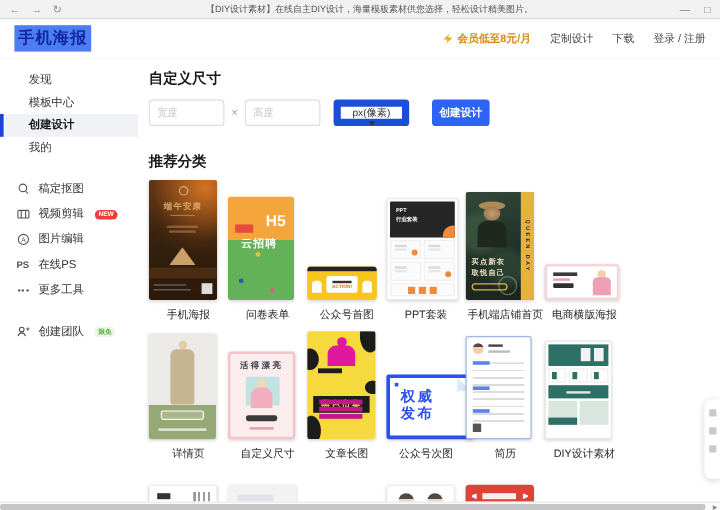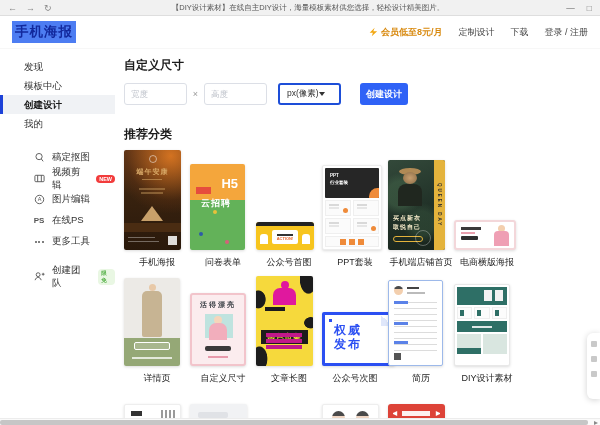--- a/index.html
+++ b/index.html
@@ -15,37 +15,37 @@
   .siteheader{height:32px;display:flex;align-items:center;padding:0 12px;border-bottom:1px solid #f7f7f7;}
   .logo{background:#4d7df2;color:#12299d;font-weight:bold;font-size:13.5px;letter-spacing:1px;padding:2px 3px;}
   .hright{margin-left:auto;display:flex;align-items:center;gap:16px;font-size:9px;color:#333;}
   .vip{display:flex;align-items:center;gap:3px;color:#d8890e;font-weight:bold;}
   .hlink{color:#444;}
   
   .layout{display:flex;height:377px;}
   .sidebar{width:115px;flex-shrink:0;padding-top:8px;box-sizing:border-box;}
   .snav-item{height:19px;line-height:19px;padding-left:24px;font-size:9.5px;color:#333;}
   .snav-item.active{background:#f0f2f5;border-left:3px solid #1d42d8;padding-left:21px;font-weight:bold;color:#1a1a1a;}
-  .stools{margin-top:14px;padding-left:20px;}
+  .stools{margin-top:14px;}
   .stool{height:21px;display:flex;align-items:center;padding-left:13px;font-size:9.5px;color:#333;gap:7px;}
   .stool .ic{width:12px;height:12px;display:flex;align-items:center;justify-content:center;flex-shrink:0;}
   .ps-ic{font-size:8px;font-weight:bold;color:#555;letter-spacing:0;}
   .dots{display:flex;gap:1.5px;align-items:center;}
   .dots i{width:2px;height:2px;border-radius:50%;background:#555;}
   .badge-new{background:#f23c3c;color:#fff;font-size:5.5px;font-weight:bold;padding:1px 3px;border-radius:4px;margin-left:2px;}
   .badge-free{background:#e9f7e3;color:#58b24a;font-size:5.5px;font-weight:bold;padding:1px 3px;border-radius:4px;margin-left:2px;}
   .steam{margin-top:14px;}
   
   .main{flex:1;padding:8px 0 0 9px;position:relative;}
   .h-title{font-size:12px;font-weight:bold;color:#1a1a1a;}
   .sizerow{display:flex;align-items:center;margin-top:9px;}
   .sizeinput{width:63px;height:22px;border:1px solid #dcdfe6;border-radius:3px;font-size:8.5px;padding:0 6px;box-sizing:border-box;color:#333;outline:none;}
   .sizeinput::placeholder{color:#c0c4cc;}
   .times{width:17px;text-align:center;color:#999;font-size:9px;}
-  .unitsel{width:63px;height:22px;border:2px solid #1d4ed8;border-radius:3px;margin-left:11px;display:flex;align-items:center;justify-content:flex-start;padding:0 7px;box-sizing:border-box;font-size:8.5px;color:#333;}
+  .unitsel{width:63px;height:22px;border:6px solid #1d4ed8;border-radius:3px;margin-left:11px;display:flex;align-items:center;justify-content:flex-start;padding:0 7px;box-sizing:border-box;font-size:8.5px;color:#333;flex-direction:column;}
   .caret{width:0;height:0;border-left:3px solid transparent;border-right:3px solid transparent;border-top:4px solid #333;}
   .createbtn{width:48px;height:22px;margin-left:19px;background:#2f62f6;color:#fff;border:none;border-radius:3px;font-size:9px;font-weight:bold;}
   .rec-title{margin-top:21px;}
   
   .cardrow{display:flex;margin-top:7px;}
   .cell{width:66px;display:flex;flex-direction:column;align-items:center;flex-shrink:0;}
   .cardbox{width:100%;display:flex;align-items:flex-end;justify-content:flex-start;}
   .row1 .cardbox{height:100px;}
   .row2 .cardbox{height:90px;}
   .cardlabel{margin-top:6px;font-size:9px;color:#262626;white-space:nowrap;}

